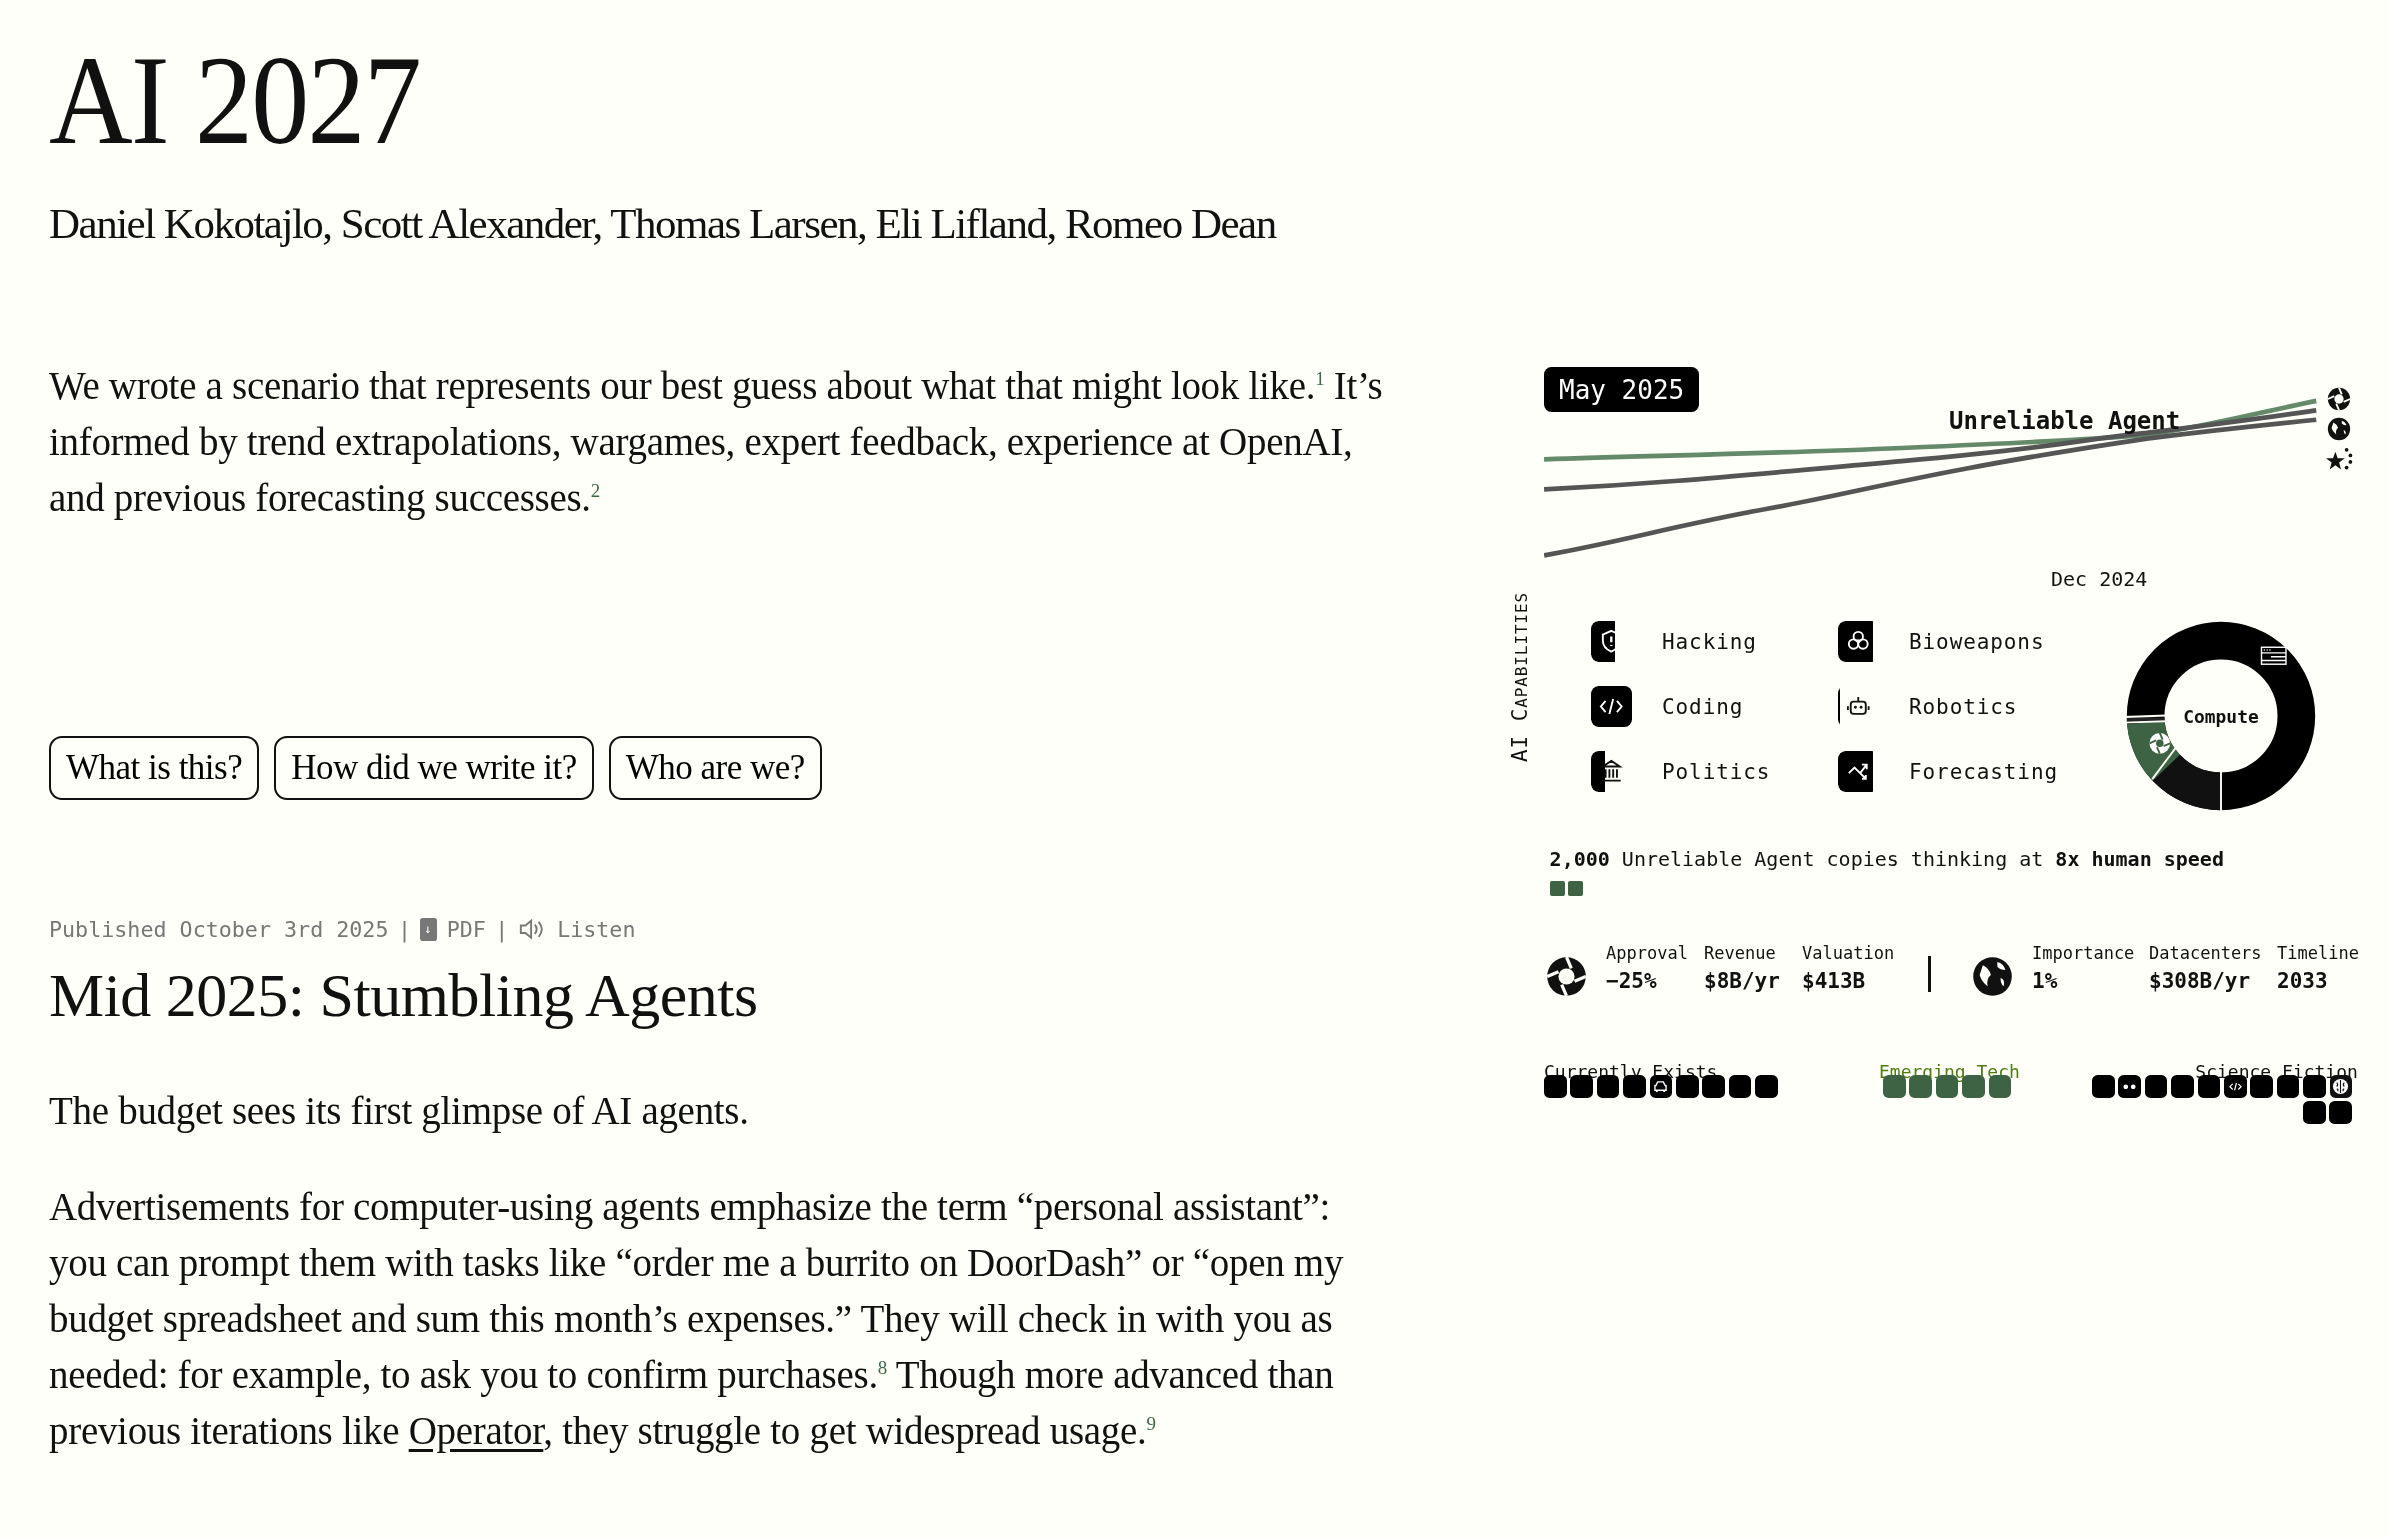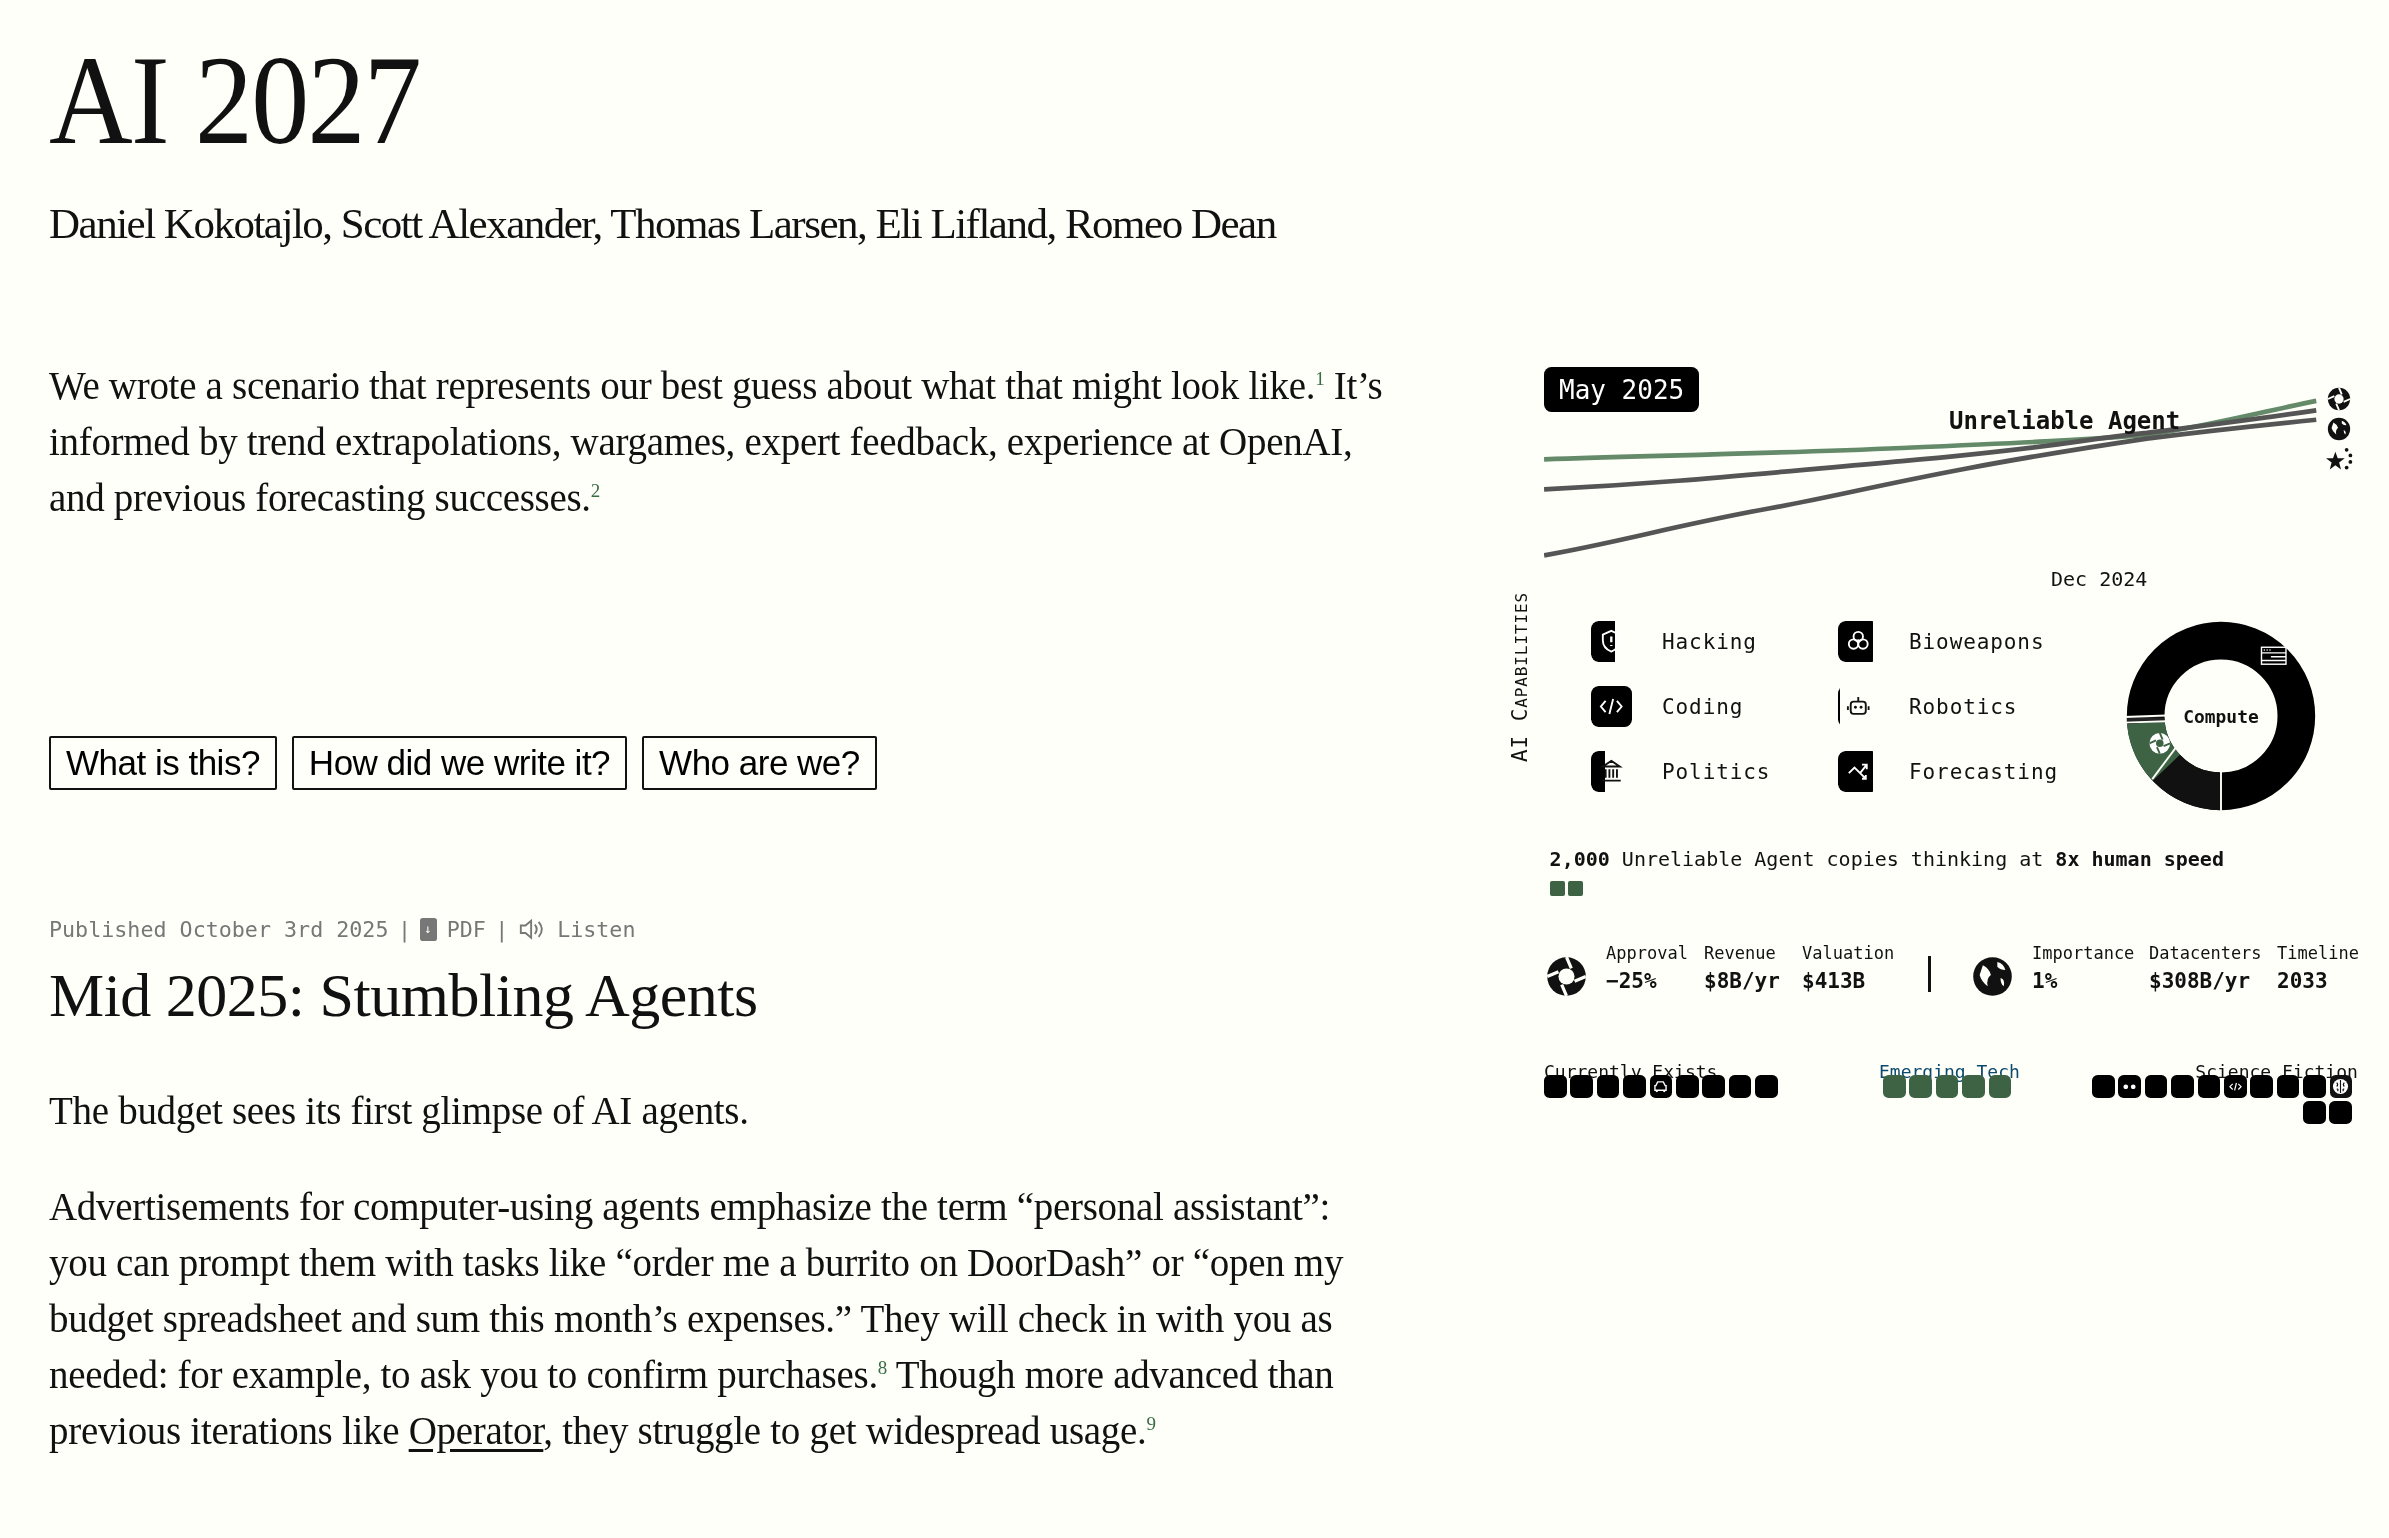--- a/index.html
+++ b/index.html
@@ -29,23 +29,23 @@
     position: absolute; left: 49px; top: 358px; width: 1337px;
     font-size: 39px; line-height: 56px; letter-spacing: -0.3px;
   }
   .intro p { margin-bottom: 38px; }
   sup.fn { font-size: 19px; color: #3a6b44; vertical-align: super; line-height: 0; }
 
   .faq-buttons {
     position: absolute; left: 49px; top: 736px; display: flex; gap: 15px;
   }
   .faq-buttons .btn {
-    height: 54px; padding: 0 15px; border: 2.8px solid #111; border-radius: 2px;
+    height: 64px; padding: 0 15px; border: 2.8px solid #111; border-radius: 13px;
     font-size: 35px; display: flex; align-items: center; background: transparent;
-    font-family: Liberation Sans, sans-serif; letter-spacing: -0.5px; white-space: nowrap;
+    font-family: Liberation Serif, serif; letter-spacing: -0.5px; white-space: nowrap;
   }
 
   .meta {
     position: absolute; left: 49px; top: 917px;
     font-size: 21.7px; color: #777; display: flex; align-items: center; gap: 9.4px;
   }
   .meta .sep { color: #777; }
   .meta .pdf-icon {
     width: 17px; height: 22.6px; background: #777; border-radius: 2.8px; position: relative;
   }
@@ -341,21 +341,21 @@
         <span class="v">$308B/yr</span>
       </div>
     <div class="stat" style="left:733px">
         <span class="k">Timeline</span>
         <span class="v">2033</span>
       </div>
   </div>
 
   <div class="tiers">
     <div class="tier-label" style="left:0">Currently Exists</div>
-    <div class="tier-label" style="left:335px; color:#0c4a6e">Emerging Tech</div>
+    <div class="tier-label" style="left:335px; color:#4d7c0f">Emerging Tech</div>
     <div class="tier-label" style="right:-1.9px">Science Fiction</div>
 
     <div class="tier-row" style="left:0">
       <span></span>
         <span></span>
         <span></span>
         <span></span>
       <span>
           <svg width="15" height="13" viewBox="0 0 16 14">
             <path d="M3 6 L5 2 H11 L13 6 H14 V11 H2 V6 Z" fill="none" stroke="#fff" stroke-width="1.5"></path>

